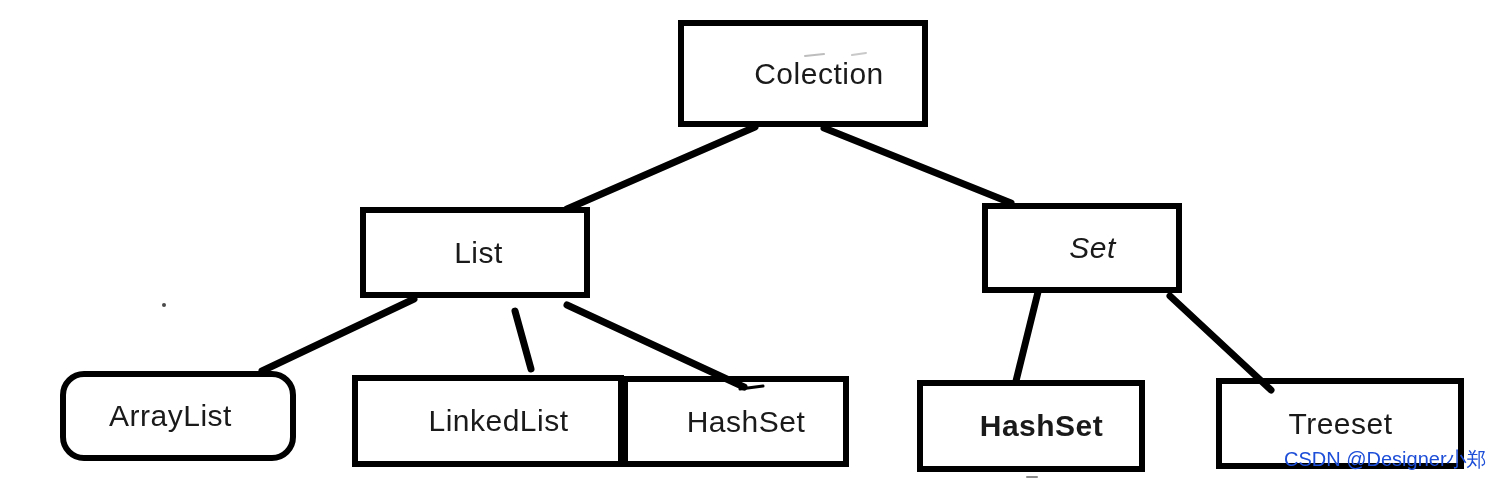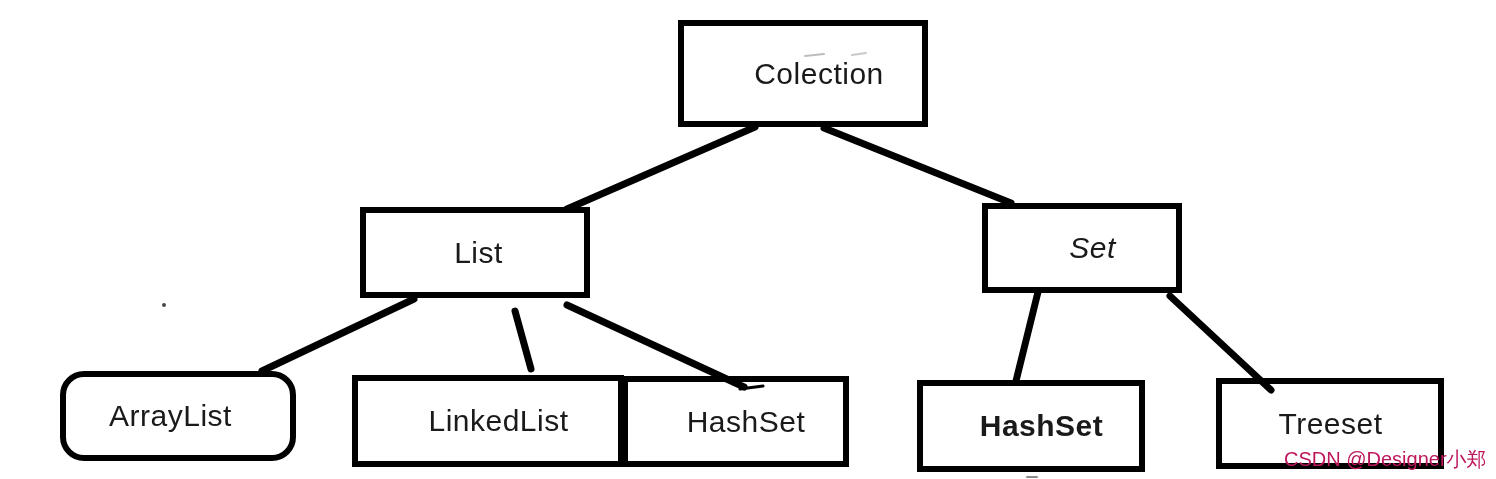--- a/index.html
+++ b/index.html
@@ -33,37 +33,37 @@
     letter-spacing: 0.5px;
   }
   
   #node-collection { left: 678px; top: 20px;  width: 250px; height: 107px; padding-left: 32px; }
   #node-list       { left: 360px; top: 207px; width: 230px; height: 91px;  padding-right: 14px; }
   #node-set        { left: 982px; top: 203px; width: 200px; height: 90px; font-style: italic; }
   #node-arraylist  { left: 60px;  top: 371px; width: 236px; height: 90px;  padding-right: 36px; border-radius: 24px; }
   #node-linkedlist { left: 352px; top: 375px; width: 272px; height: 92px; }
   #node-vector     { left: 622px; top: 376px; width: 227px; height: 91px; }
   #node-hashset    { left: 917px; top: 380px; width: 228px; height: 92px; font-weight: bold; }
-  #node-treeset    { left: 1216px; top: 378px; width: 228px; height: 91px; padding-right: 20px; text-align: right; }
+  #node-treeset    { left: 1216px; top: 378px; width: 248px; height: 91px; padding-right: 20px; text-align: right; }
 
   #edges-layer {
     position: absolute;
     left: 0; top: 0;
     width: 1496px;
     height: 479px;
     z-index: 2;
     pointer-events: none;
   }
   .watermark {
     position: absolute;
     left: 1284px;
     top: 446px;
     z-index: 3;
     font-size: 20px;
-    color: #be185d;
+    color: #1d4ed8;
     white-space: nowrap;
   }
 </style>
 </head>
 <body>
 
 <div id="stage">
 
   <div class="node" id="node-collection">
     <span class="label">Colection</span>

